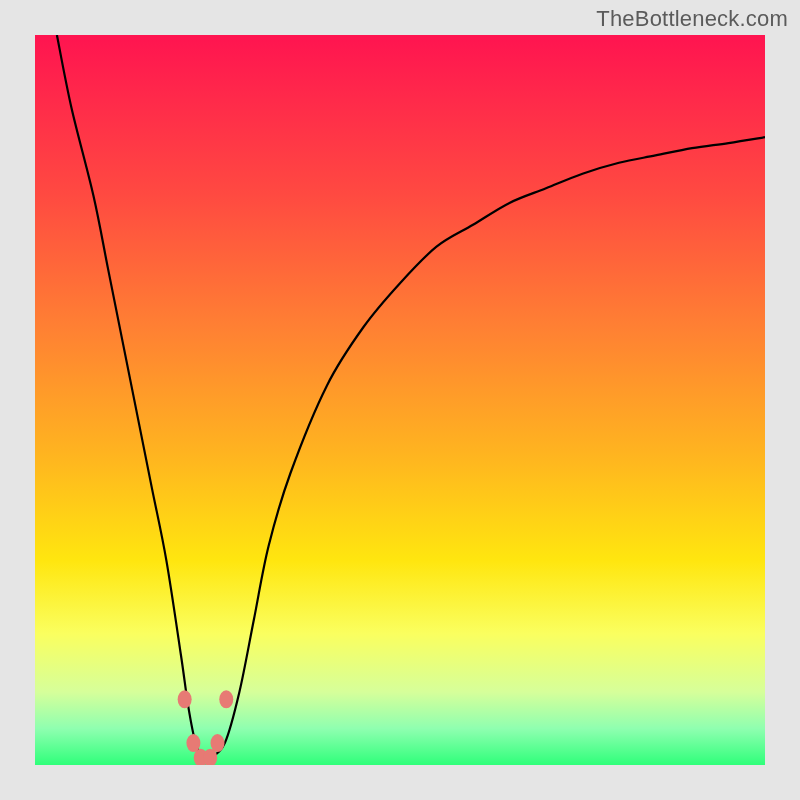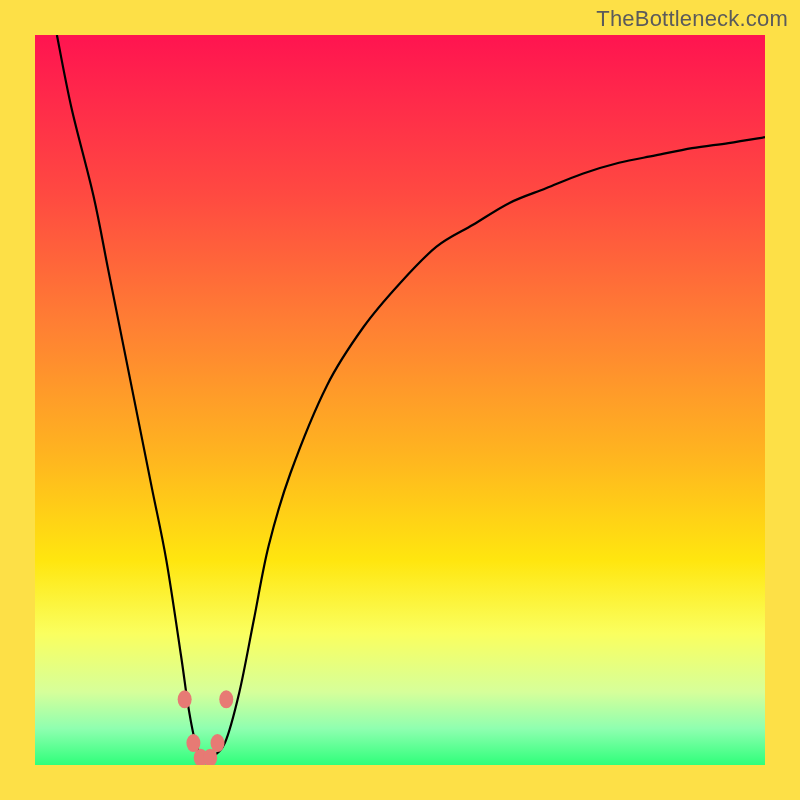--- a/index.html
+++ b/index.html
@@ -10,21 +10,21 @@
     background: #000;
     overflow: hidden;
     font-family: Arial, Helvetica, sans-serif;
   }
   .frame {
     position: absolute;
     left: 0;
     top: 0;
     width: 800px;
     height: 800px;
-    background: #fde047;
+    background: #e5e5e5;
   }
   .plot {
     position: absolute;
     left: 35px;
     top: 35px;
     width: 730px;
     height: 730px;
     background: linear-gradient(
       to bottom,
       #ff1450 0%,

